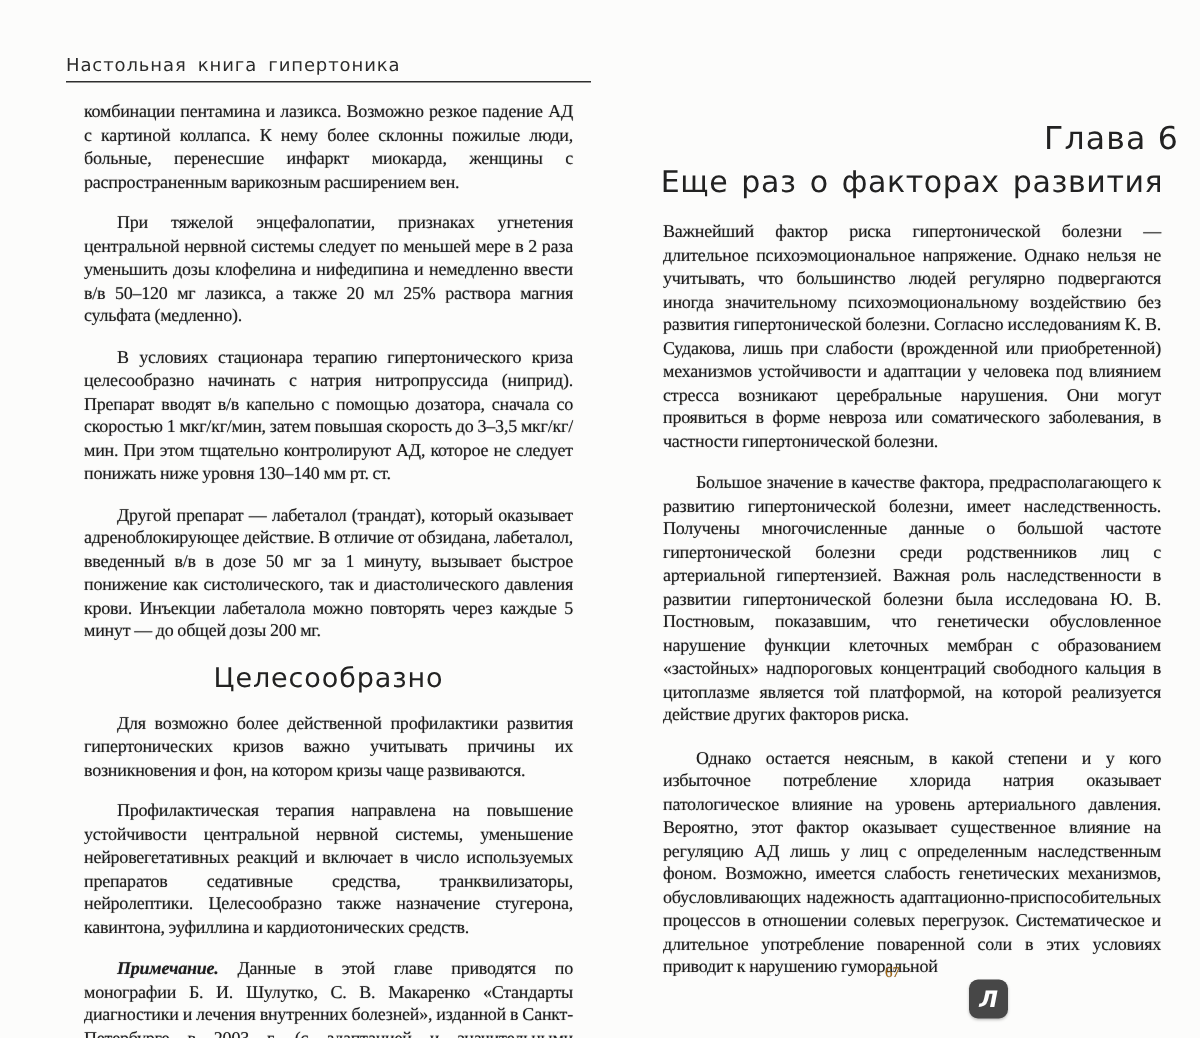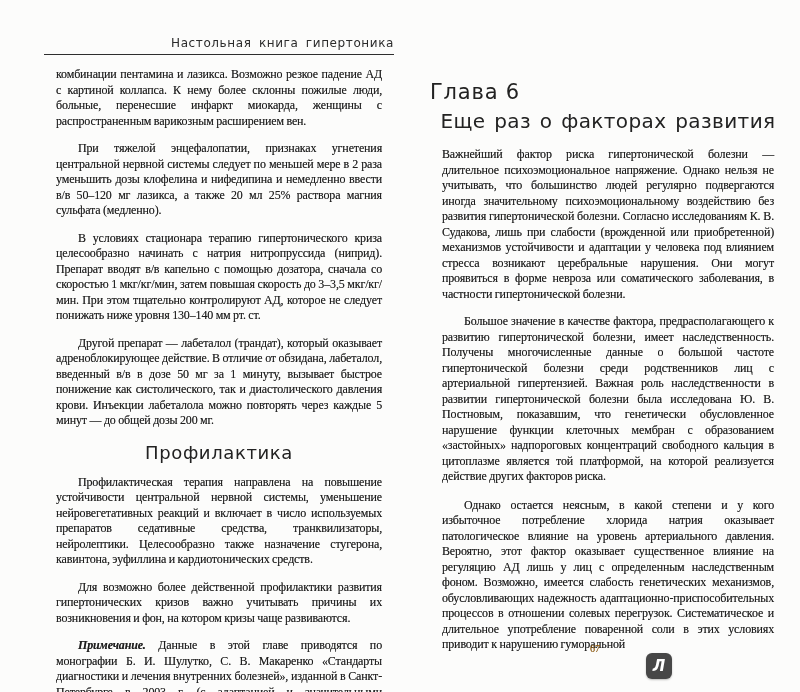--- a/index.html
+++ b/index.html
@@ -10,21 +10,21 @@
     background: #fcfcfb;
     overflow: hidden;
     font-family: "Liberation Serif", serif;
     color: #1e1e1e;
   }
   .page { position: absolute; }
   .left-page  { left: 44px; top: 36px; width: 350px; }
   .right-page { left: 430px; top: 80px; width: 356px; }
 
   .running-head {
-    text-align: right;
+    text-align: left;
     font-family: "DejaVu Sans", sans-serif;
     font-size: 12px;
     letter-spacing: 0.6px;
     word-spacing: 3px;
     color: #2b2b2b;
     padding-bottom: 4px;
   }
   .head-rule {
     border-top: 1.6px solid #2e2e2e;
     margin-bottom: 9px;
@@ -51,21 +51,21 @@
     letter-spacing: 0.6px;
     text-align: center;
     color: #222;
     margin: 13px 0 9px 0;
   }
 
   .chapter-label {
     font-family: "DejaVu Sans", sans-serif;
     font-size: 21px;
     letter-spacing: 0.8px;
-    text-align: left;
+    text-align: right;
     color: #222;
     margin-bottom: 5px;
   }
   .chapter-title {
     font-family: "DejaVu Sans", sans-serif;
     font-size: 20px;
     line-height: 25px;
     letter-spacing: 0.4px;
     word-spacing: 2px;
     text-align: center;
@@ -115,24 +115,24 @@
 
   <div class="page left-page">
     <div class="running-head">Настольная книга гипертоника</div>
     <div class="head-rule"></div>
 
     <p class="body first">комбинации пентамина и лазикса. Возможно резкое падение АД с картиной коллапса. К нему более склонны пожилые люди, больные, перенесшие инфаркт миокарда, женщины с распространенным варикозным расширением вен.</p>
     <p class="body">При тяжелой энцефалопатии, признаках угнетения центральной нервной системы следует по меньшей мере в 2 раза уменьшить дозы клофелина и нифедипина и немедленно ввести в/в 50–120 мг лазикса, а также 20 мл 25% раствора магния сульфата (медленно).</p>
     <p class="body">В условиях стационара терапию гипертонического криза целесообразно начинать с натрия нитропруссида (ниприд). Препарат вводят в/в капельно с помощью дозатора, сначала со скоростью 1 мкг/кг/мин, затем повышая скорость до 3–3,5 мкг/кг/мин. При этом тщательно контролируют АД, которое не следует понижать ниже уровня 130–140 мм рт. ст.</p>
     <p class="body">Другой препарат — лабеталол (трандат), который оказывает адреноблокирующее действие. В отличие от обзидана, лабеталол, введенный в/в в дозе 50 мг за 1 минуту, вызывает быстрое понижение как систолического, так и диастолического давления крови. Инъекции лабеталола можно повторять через каждые 5 минут — до общей дозы 200 мг.</p>
 
-    <h2 class="section-heading">Профилактика</h2>
+    <h2 class="section-heading">Целесообразно</h2>
 
+    <p class="body">Для возможно более действенной профилактики развития гипертонических кризов важно учитывать причины их возникновения и фон, на котором кризы чаще развиваются.</p>
     <p class="body">Профилактическая терапия направлена на повышение устойчивости центральной нервной системы, уменьшение нейровегетативных реакций и включает в число используемых препаратов седативные средства, транквилизаторы, нейролептики. Целесообразно также назначение стугерона, кавинтона, эуфиллина и кардиотонических средств.</p>
-    <p class="body">Для возможно более действенной профилактики развития гипертонических кризов важно учитывать причины их возникновения и фон, на котором кризы чаще развиваются.</p>
 
     <p class="body"><span class="note-label">Примечание.</span><span> Данные в этой главе приводятся по монографии Б. И. Шулутко, С. В. Макаренко «Стандарты диагностики и лечения внутренних болезней», изданной в Санкт-Петербурге в 2003 г. (с адаптацией и значительными сокращениями).</span></p>
   </div>
 
   <div class="page right-page">
     <div class="chapter-label">Глава 6</div>
     <div class="chapter-title">
       <span>Еще раз о факторах развития</span><br>
     </div>
 

